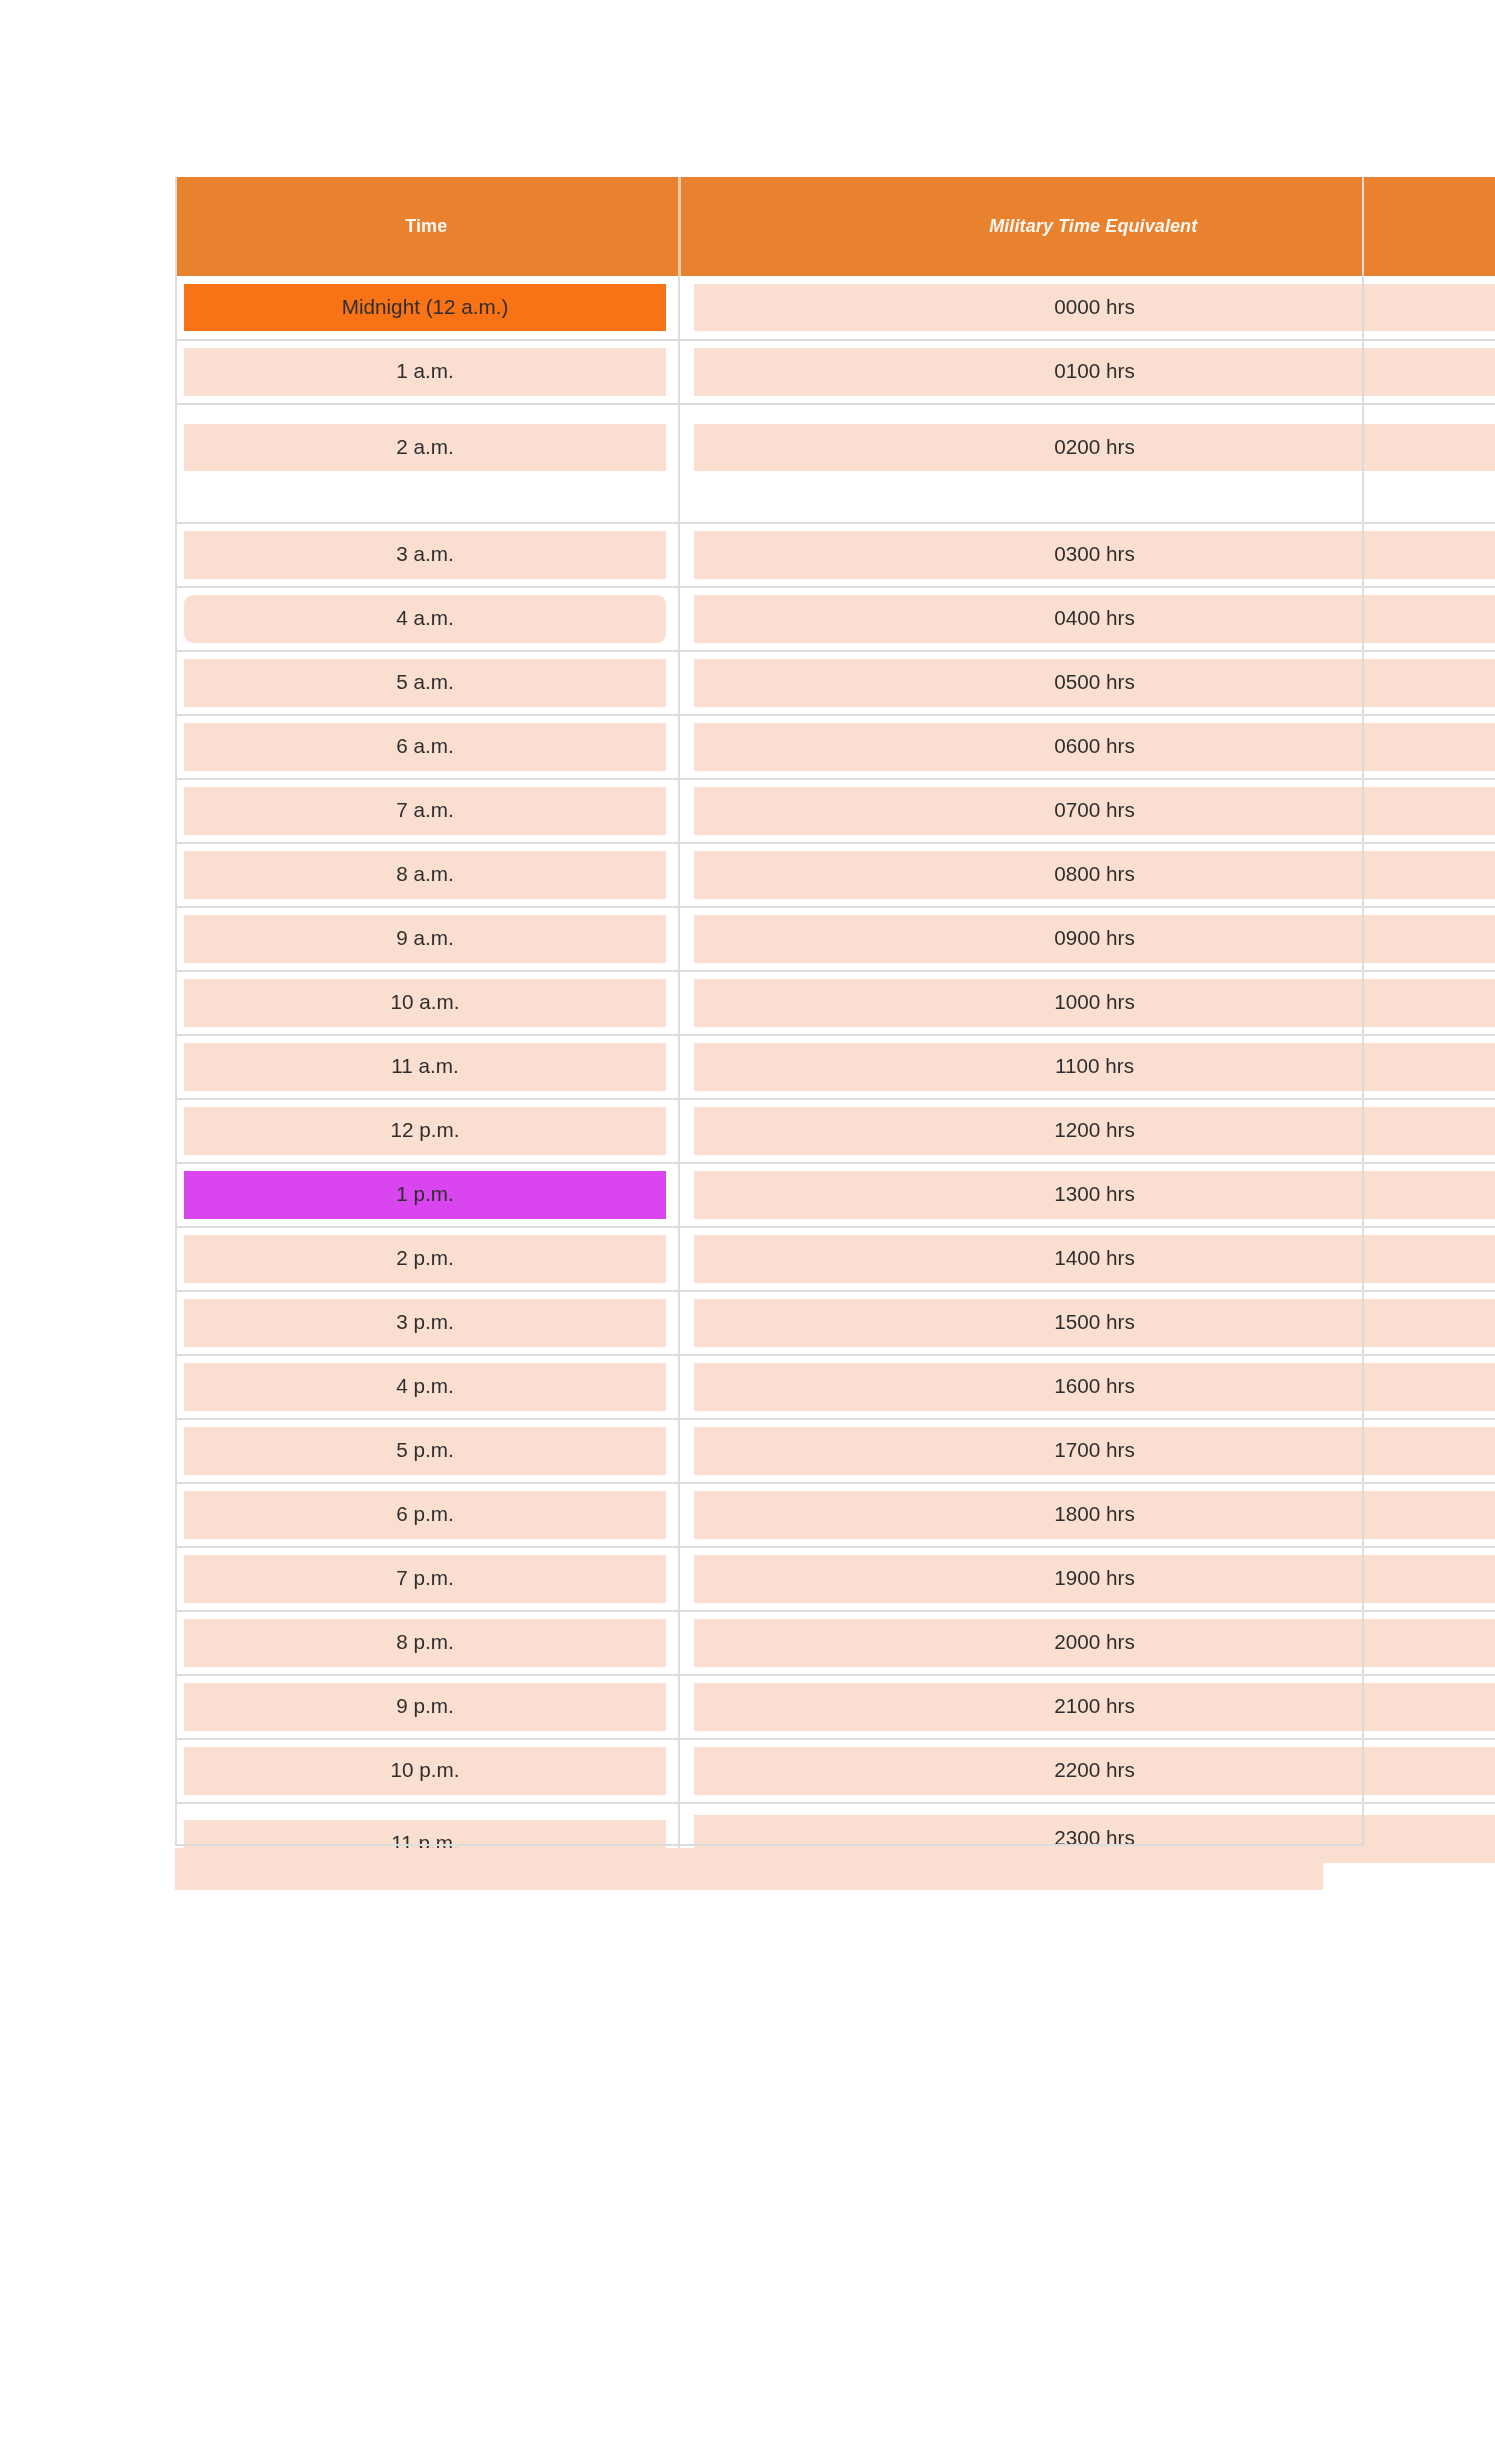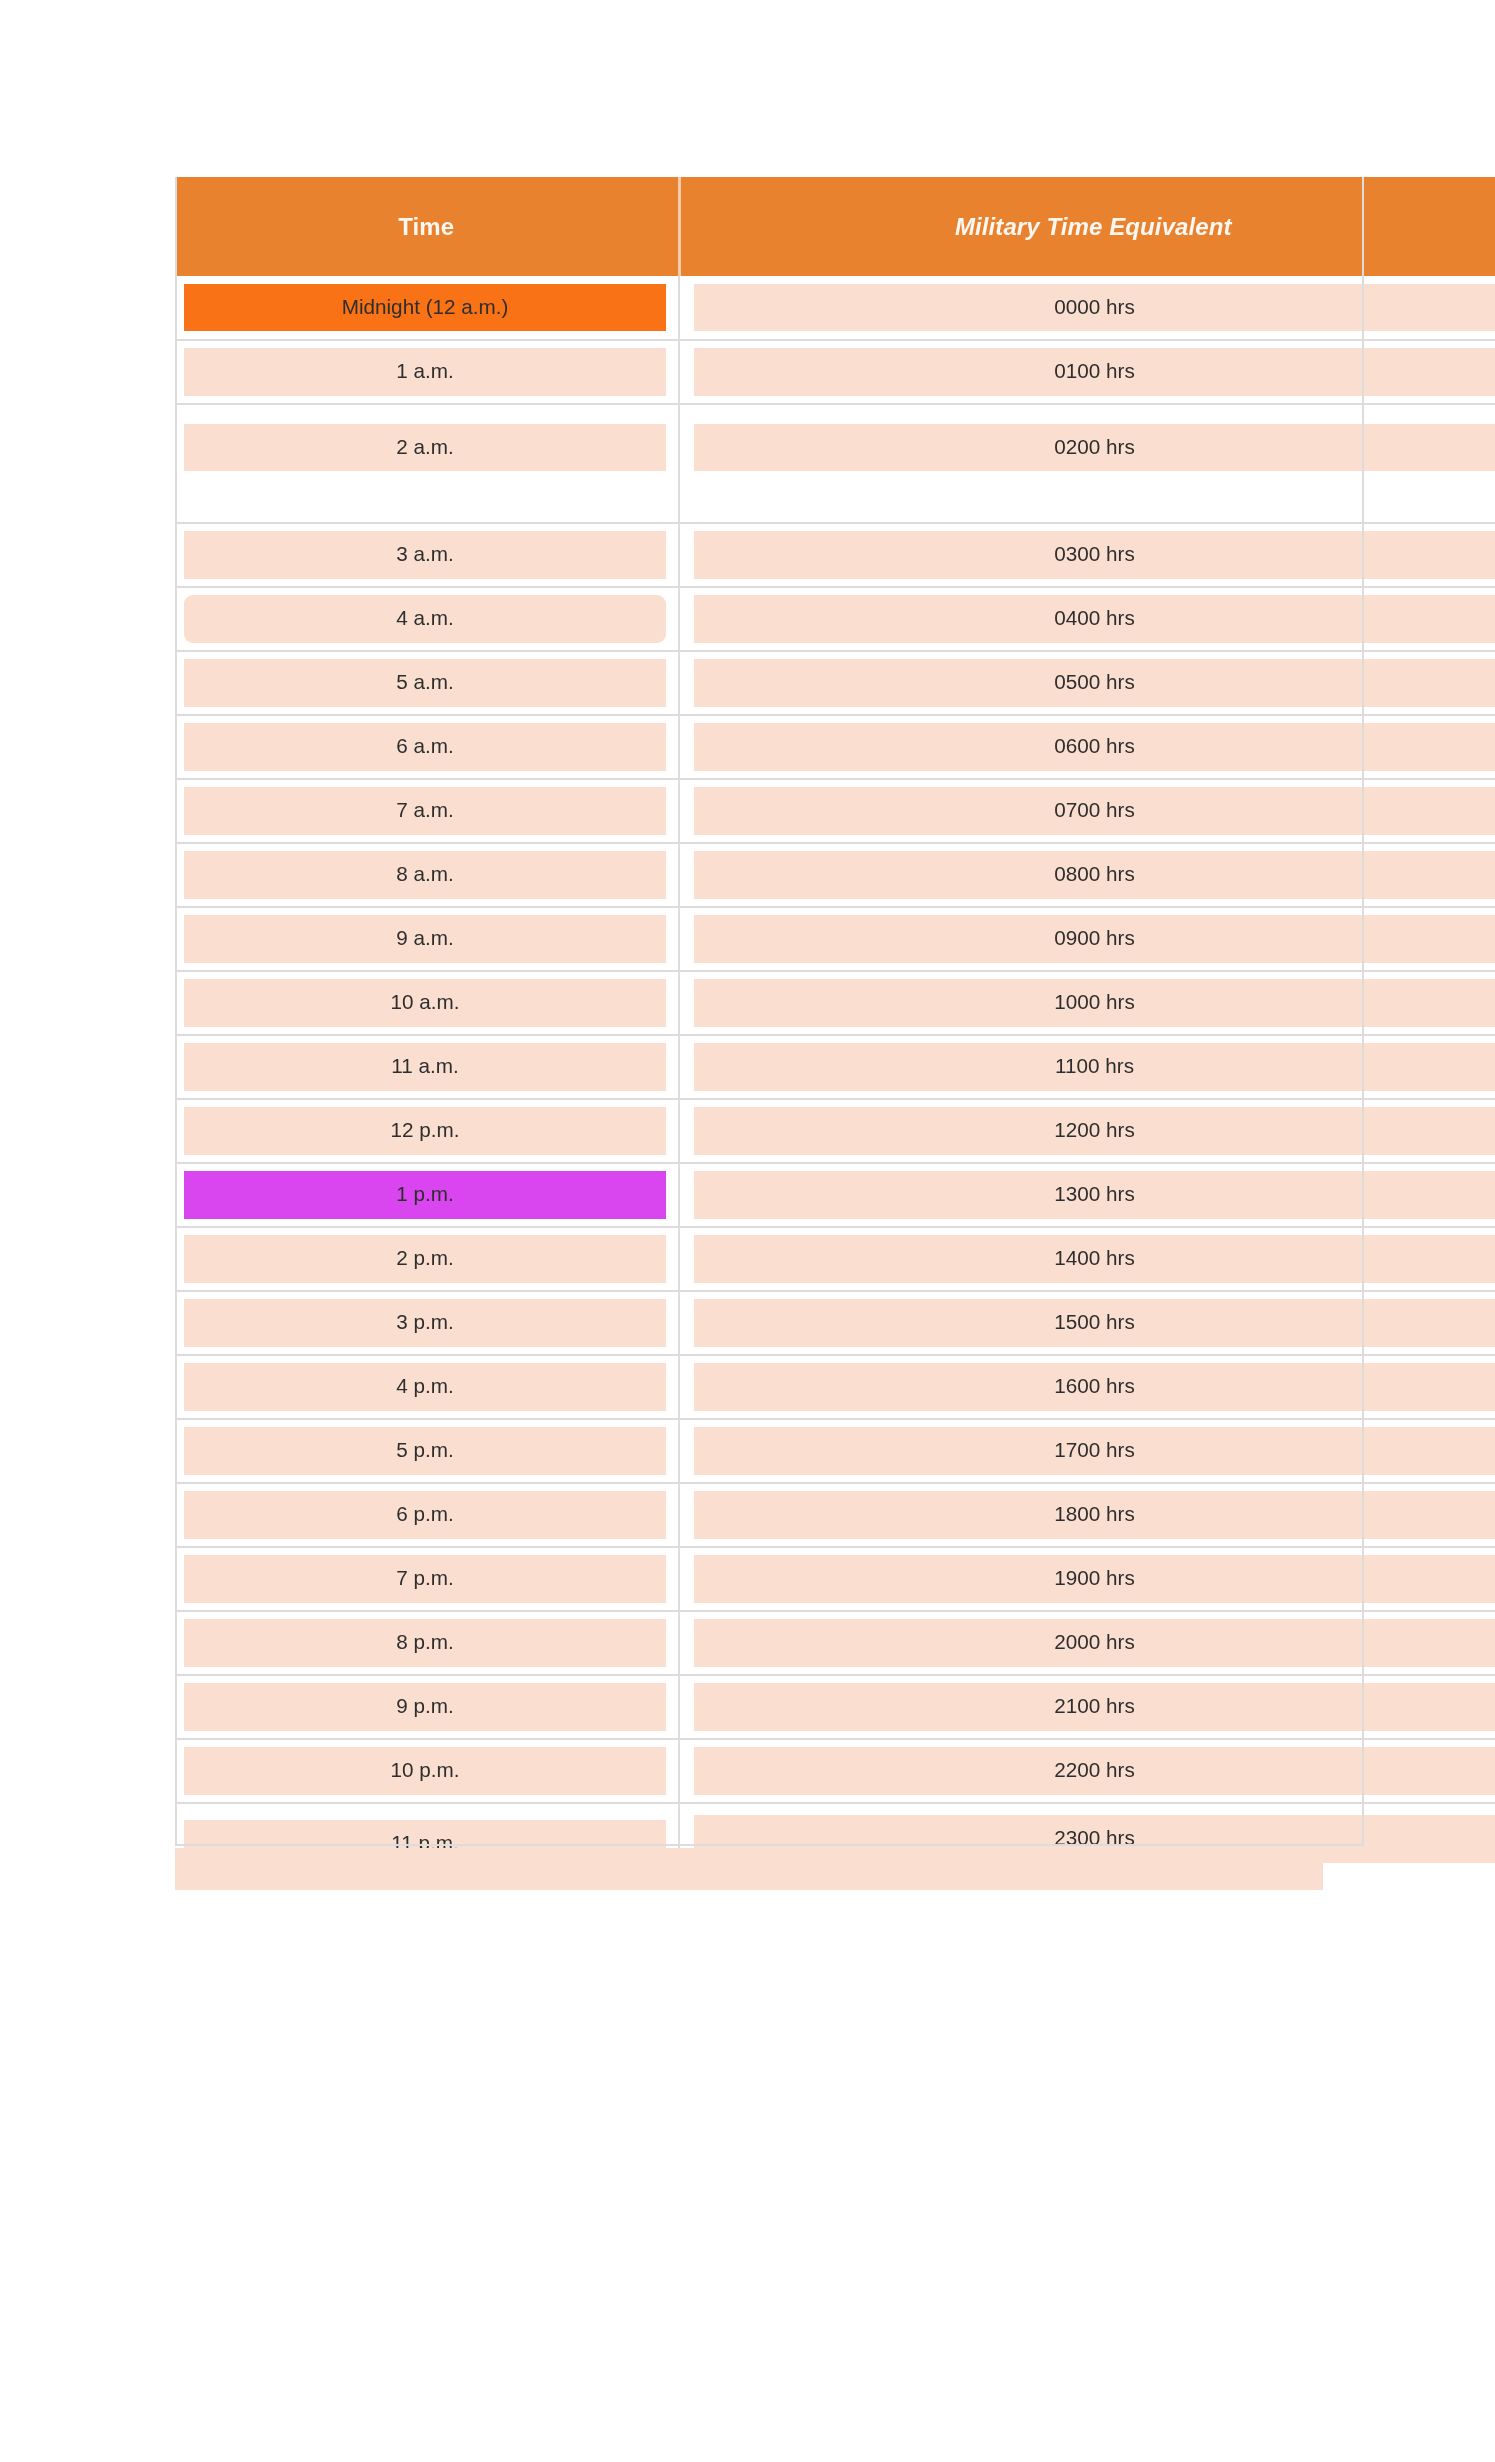--- a/index.html
+++ b/index.html
@@ -26,21 +26,21 @@
   table.time-table {
     width: 100%;
     border-collapse: collapse;
     table-layout: fixed;
   }
 
   
   thead tr.header-row th {
     background: #E8822F;
     color: #FDF7F1;
-    font-size: 24px;
+    font-size: 18px;
     font-weight: bold;
     text-align: center;
     vertical-align: middle;
     height: 99px;
     padding: 0 9.9px;
     letter-spacing: 0.1px;
   }
   thead tr.header-row th.col-time {
     width: 504px;
     border-right: 3px solid #F6CDAC;

